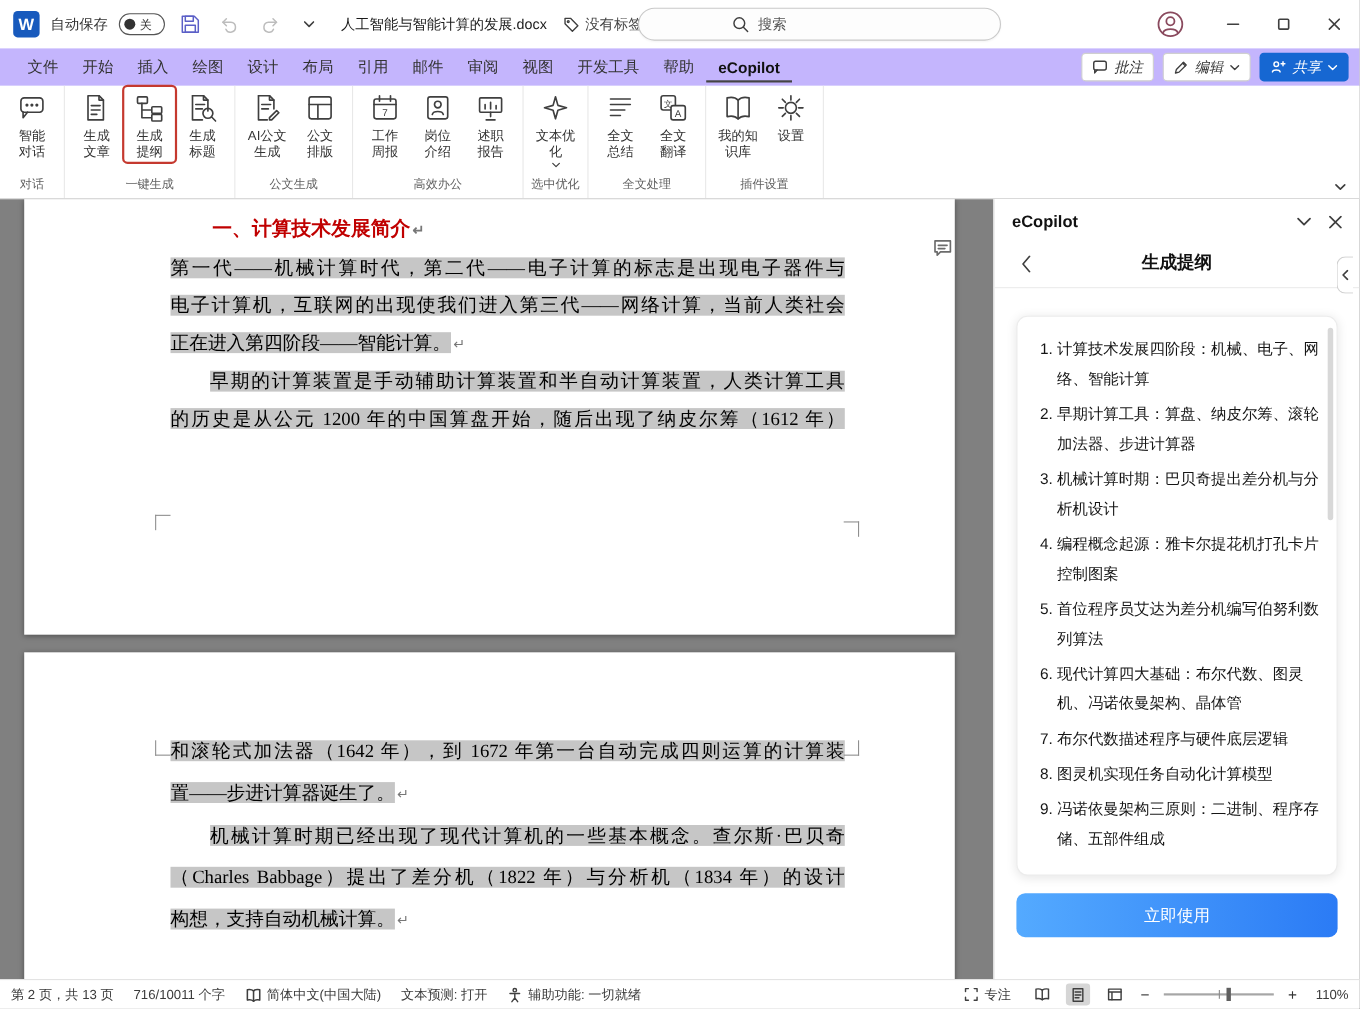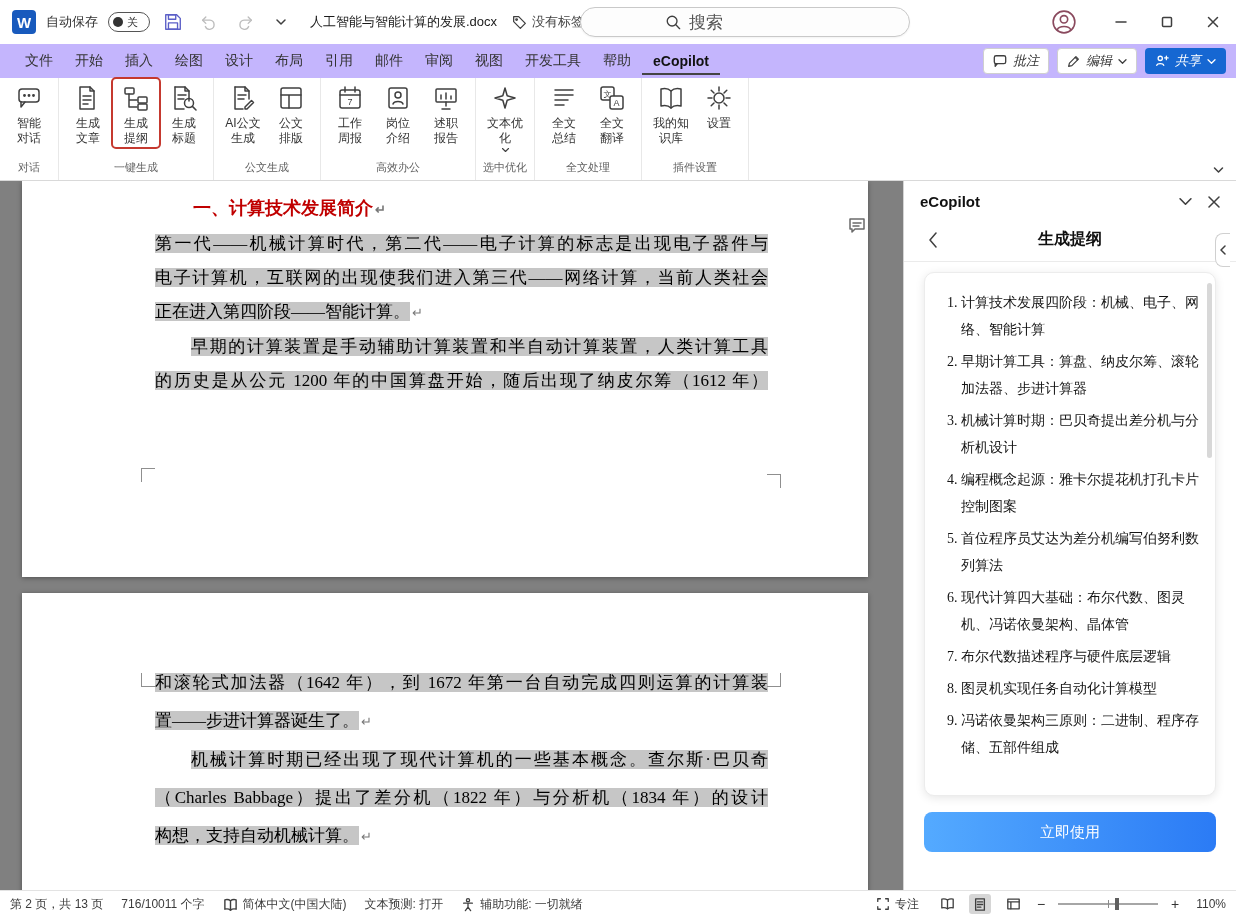--- a/index.html
+++ b/index.html
@@ -18,21 +18,21 @@
   .autosave-toggle { width:42px; height:20px; border:1.5px solid #555; border-radius:10px;
     display:flex; align-items:center; gap:4px; padding:0 4px; cursor:pointer; }
   .autosave-toggle .dot { width:10px; height:10px; border-radius:50%; background:#333; }
   .autosave-toggle .state { font-size:11px; color:#333; }
   .tb-btn { width:26px; height:26px; display:flex; align-items:center; justify-content:center; border-radius:4px; cursor:pointer; }
   .tb-btn.disabled svg { stroke:#bdbdbd; }
   .doc-title { font-size:13px; color:#1a1a1a; margin-left:6px; white-space:nowrap; }
   .tag { display:flex; align-items:center; gap:5px; font-size:13px; color:#444; cursor:pointer; padding:3px 5px; border-radius:4px; }
   .tb-search { position:absolute; left:580px; top:7px; width:330px; height:30px; border:1px solid #c9c9c9;
     border-radius:15px; background:#fdfdfd; display:flex; align-items:center; gap:8px; padding-left:84px;
-    font-size:17px; color:#555; cursor:pointer; box-shadow:0 1px 2px rgba(0,0,0,.05); }
+    font-size:13px; color:#555; cursor:pointer; box-shadow:0 1px 2px rgba(0,0,0,.05); }
   .tb-right { position:absolute; right:0; top:0; height:44px; display:flex; align-items:center; }
   .avatar-btn { width:40px; height:44px; display:flex; align-items:center; justify-content:center; cursor:pointer; margin-right:14px; }
   .winbtn { width:46px; height:44px; display:flex; align-items:center; justify-content:center; cursor:pointer; }
 
   
   .menubar { height:34px; display:flex; align-items:center; padding:0 14px; position:relative; background:#c4b5fd; }
   .mtab { font-size:14px; color:#333; padding:6px 11px 7px; cursor:pointer; white-space:nowrap; }
   .mtab.active { font-weight:bold; color:#111; border-bottom:2.5px solid #444; padding-bottom:4.5px; }
   .mb-right { position:absolute; right:10px; top:4px; display:flex; gap:8px;font-style:italic; }
   .mb-btn { height:26px; border:1px solid #cfcfcf; border-radius:4px; display:flex; align-items:center;
@@ -82,22 +82,22 @@
   .panel-header { display:flex; align-items:center; padding:12px 16px 8px; }
   .panel-title { font-size:15px; font-weight:bold; color:#111; flex:1; }
   .ph-icons { display:flex; align-items:center; gap:16px; }
   .ph-icons > div { cursor:pointer; }
   .panel-sub { position:relative; height:44px; border-bottom:1px solid #ebebeb; display:flex; align-items:center; }
   .back-btn { position:absolute; left:24px; cursor:pointer; }
   .pane-name { width:100%; text-align:center; font-size:16px; font-weight:bold; color:#111; }
   .side-handle { position:absolute; right:6px; top:52px; width:15px; height:34px; border:1px solid #d0d0d0;
     border-right:none; border-radius:8px 0 0 8px; background:#fff; display:flex; align-items:center;
     justify-content:center; cursor:pointer; z-index:2; }
-  .card { margin:10px 20px 0; flex:1; border:1px solid #ececec; border-radius:10px;
-    box-shadow:0 2px 10px rgba(0,0,0,.10); padding:16px 16px 10px 10px; position:relative; overflow:hidden; background:#fff;font-family:Liberation Serif, serif; }
+  .card { margin:25px 20px 0; flex:1; border:1px solid #ececec; border-radius:10px;
+    box-shadow:0 2px 10px rgba(0,0,0,.10); padding:16px 16px 10px 10px; position:relative; overflow:hidden; background:#fff; }
   .card ol { padding-left:26px; }
   .card li { font-size:14px; line-height:27px; margin-bottom:5px; color:#151515; }
   .card-scroll { position:absolute; right:3px; top:10px; width:5px; height:175px; background:#d8d8d8; border-radius:3px; cursor:pointer; }
   .use-btn { margin:16px 20px 38px; height:40px; border-radius:8px;
     background:linear-gradient(90deg,#54aaff,#2b7bf5); color:#fff; font-size:15px;
     display:flex; align-items:center; justify-content:center; cursor:pointer; }
 
   
   .statusbar { height:27px; border-top:1px solid #e3e3e3; background:#fff; display:flex; align-items:center;
     padding:0 10px; font-size:12px; color:#3b3b3b; }

